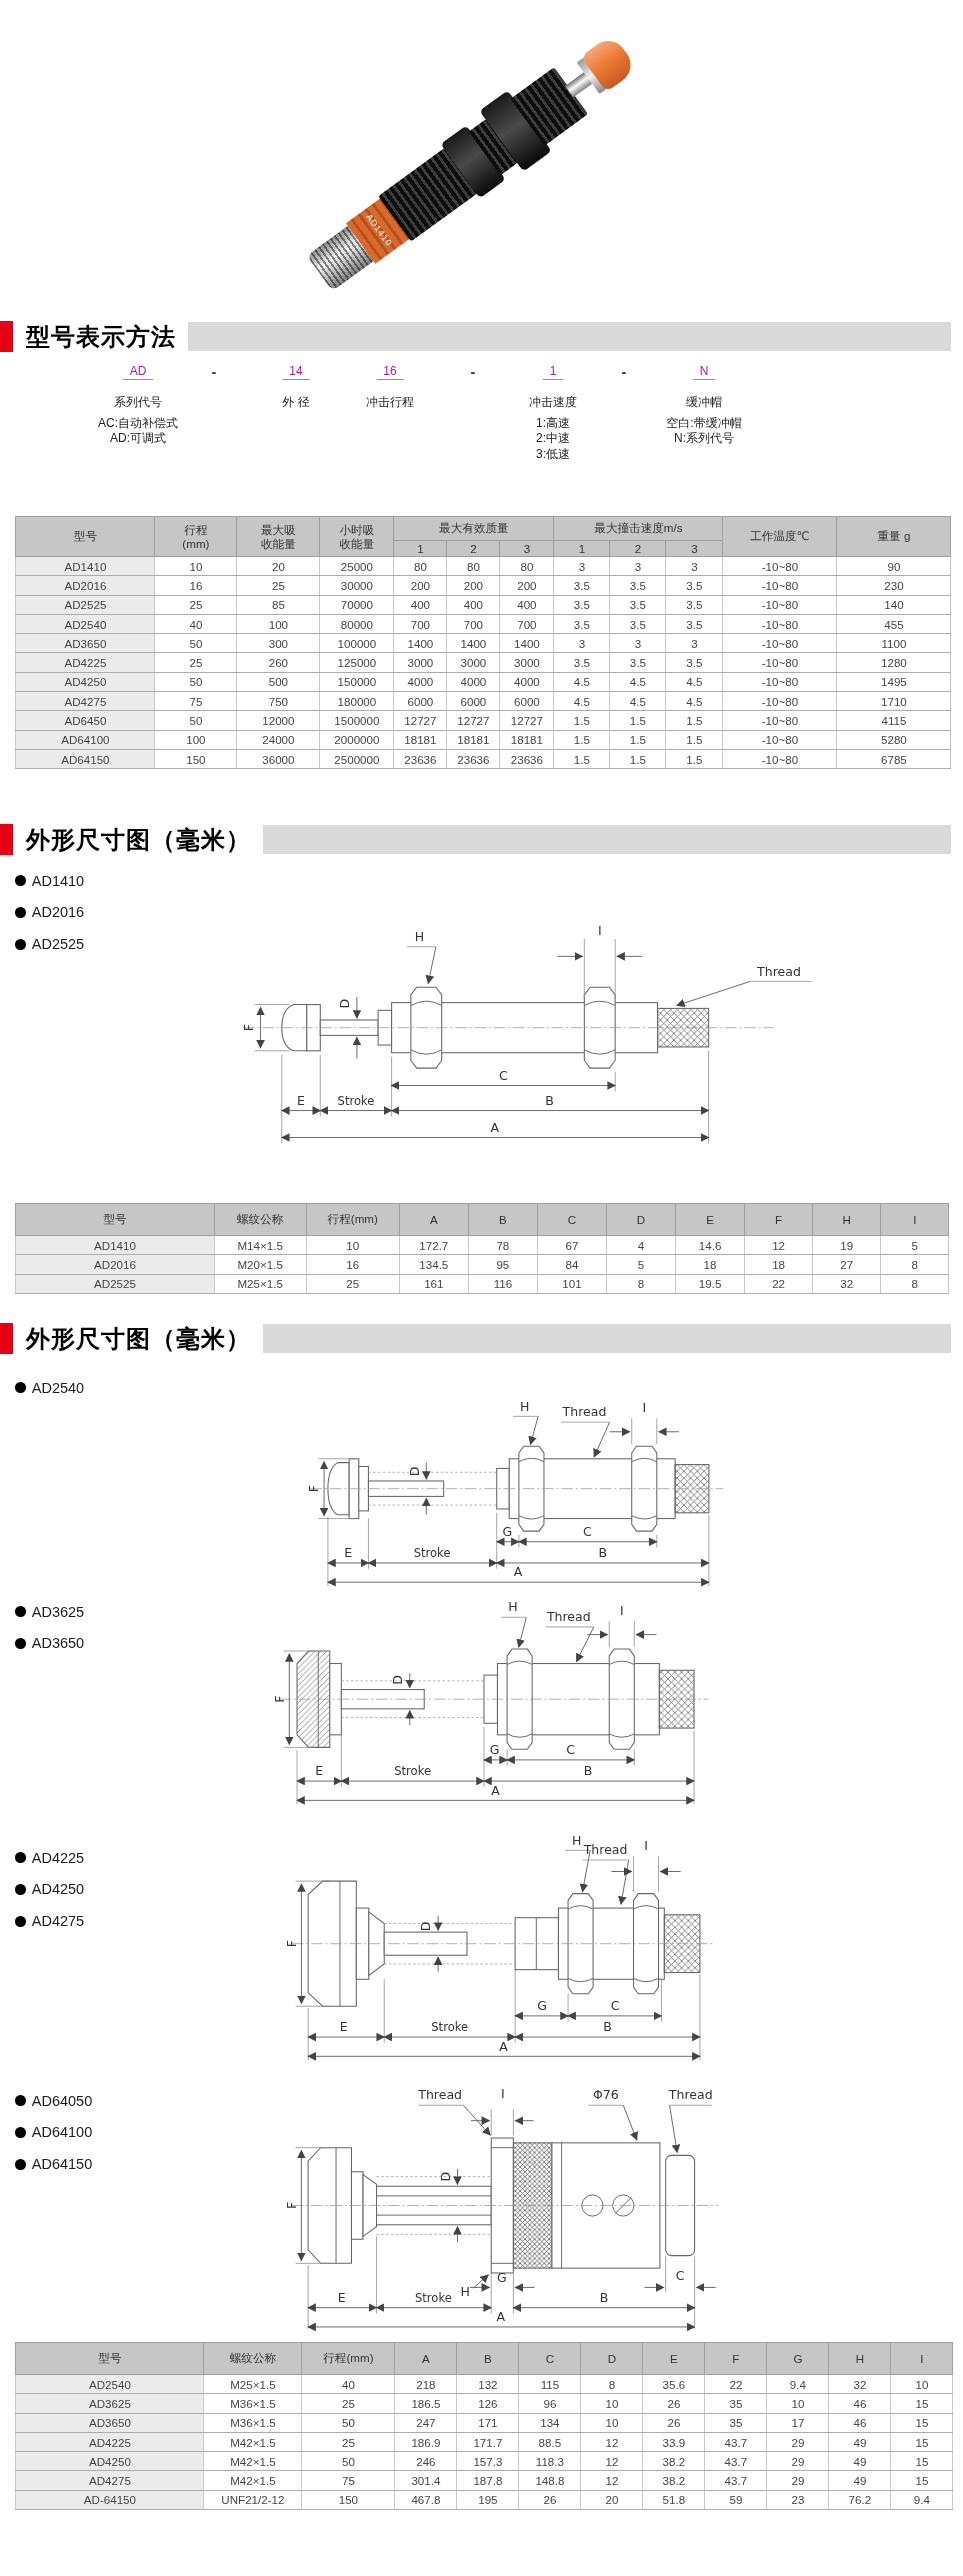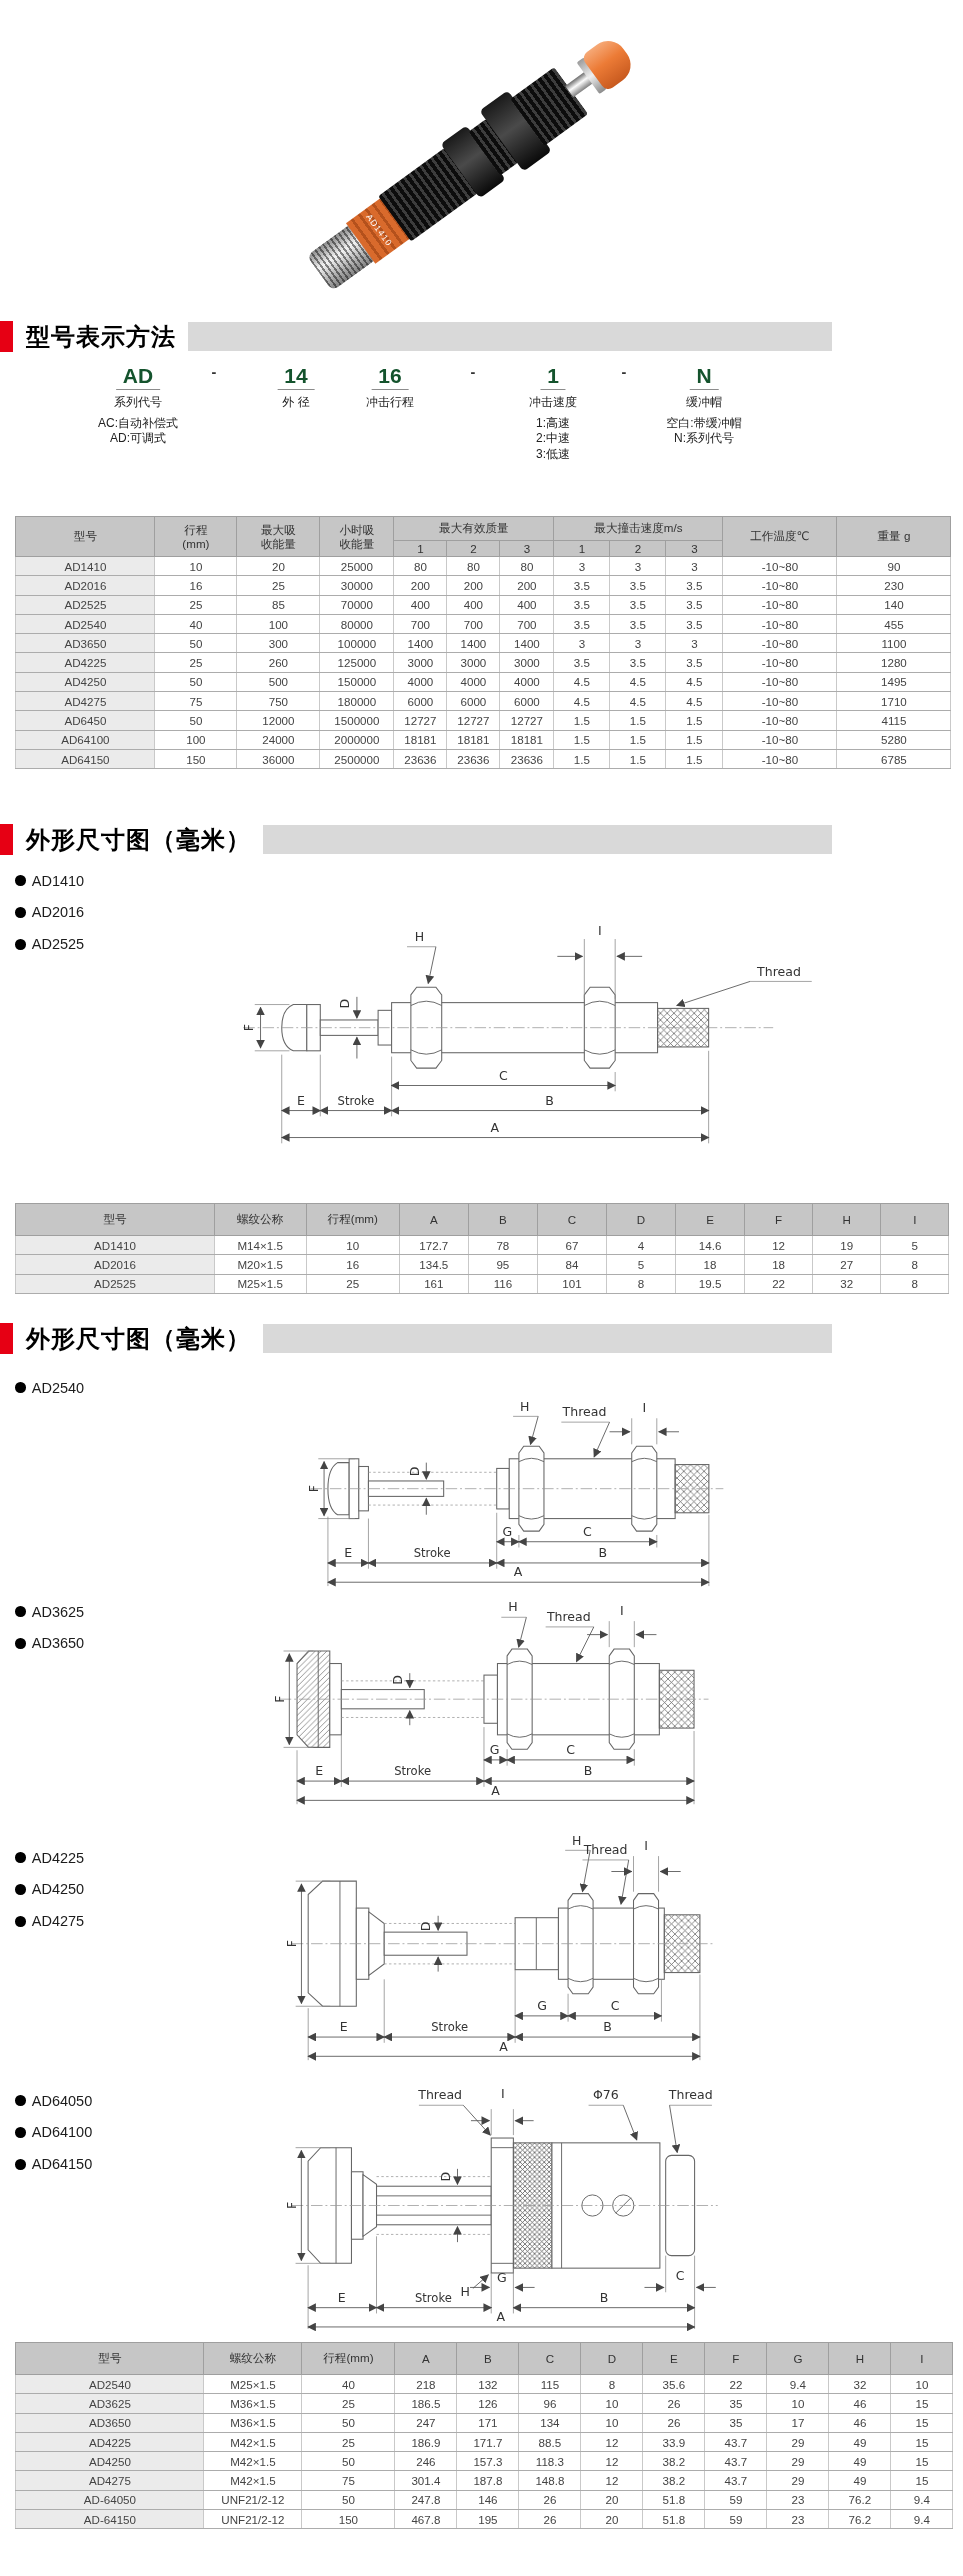--- a/index.html
+++ b/index.html
@@ -25,29 +25,29 @@
   .n1{left:174px;width:32px;height:67px;}
   .t2{left:204px;width:22px;height:54px;}
   .n2{left:225px;width:35px;height:75px;}
   .t3{left:257px;width:54px;height:58px;}
   .rod{left:309px;width:25px;height:14.5px;background:linear-gradient(180deg,#6f6f6f,#fbfbfb 45%,#808080);}
   .washer{left:332px;width:8.7px;height:39px;background:linear-gradient(180deg,#9b9b9b,#efefef 50%,#8b8b8b);border-radius:1.9px;}
   .cap{left:339px;width:39px;height:44px;border-radius:7.7px 19px 19px 7.7px;
        background:linear-gradient(180deg,#f6a977,#ec7b36 45%,#c85a1f);}
 
   
-  .sec{position:absolute;left:0;width:832px;height:33px;display:flex;align-items:center;}
+  .sec{position:absolute;left:0;width:951px;height:33px;display:flex;align-items:center;}
   .sec .red{width:12.5px;height:31px;background:#e60014;}
   .sec .title{font-size:24px;font-weight:bold;color:#000;margin:0 11.6px 0 13.5px;letter-spacing:1px;white-space:nowrap;}
   .sec .bar{flex:1;height:29px;background:#d9d9d9;}
 
   
   .codefig{position:absolute;left:0;top:364px;width:964px;height:120px;font-size:12px;}
   .codefig span{position:absolute;transform:translateX(-50%);white-space:nowrap;text-align:center;}
-  .codefig .code{top:0;font-size:21px;font-weight:bold;color:#14532d;
+  .codefig .code{top:0;font-size:12px;font-weight:normal;color:#a21caf;
                  border-bottom:1.9px solid #8c8c8c;padding:0 6.7px 1px;}
   .codefig .dash{top:0;font-size:14.5px;font-weight:bold;color:#333;}
   .codefig .clab{top:30px;color:#222;}
   .codefig .cnote{color:#222;}
 
   
   table{border-collapse:collapse;table-layout:fixed;position:absolute;left:15.4px;width:934px;
         font-size:11.6px;color:#444;}
   th{background:#c6c6c6;font-weight:normal;color:#333;border:1px solid #9f9f9f;
      text-align:center;padding:1px 0;}
@@ -889,34 +889,20 @@
           <td>187.8</td>
           <td>148.8</td>
           <td>12</td>
           <td>38.2</td>
           <td>43.7</td>
           <td>29</td>
           <td>49</td>
           <td>15</td>
         </tr>
         <tr>
-          <td class="model-col">AD-64050</td>
-          <td>UNF21/2-12</td>
-          <td>50</td>
-          <td>247.8</td>
-          <td>146</td>
-          <td>26</td>
-          <td>20</td>
-          <td>51.8</td>
-          <td>59</td>
-          <td>23</td>
-          <td>76.2</td>
-          <td>9.4</td>
-        </tr>
-        <tr>
           <td class="model-col">AD-64150</td>
           <td>UNF21/2-12</td>
           <td>150</td>
           <td>467.8</td>
           <td>195</td>
           <td>26</td>
           <td>20</td>
           <td>51.8</td>
           <td>59</td>
           <td>23</td>

